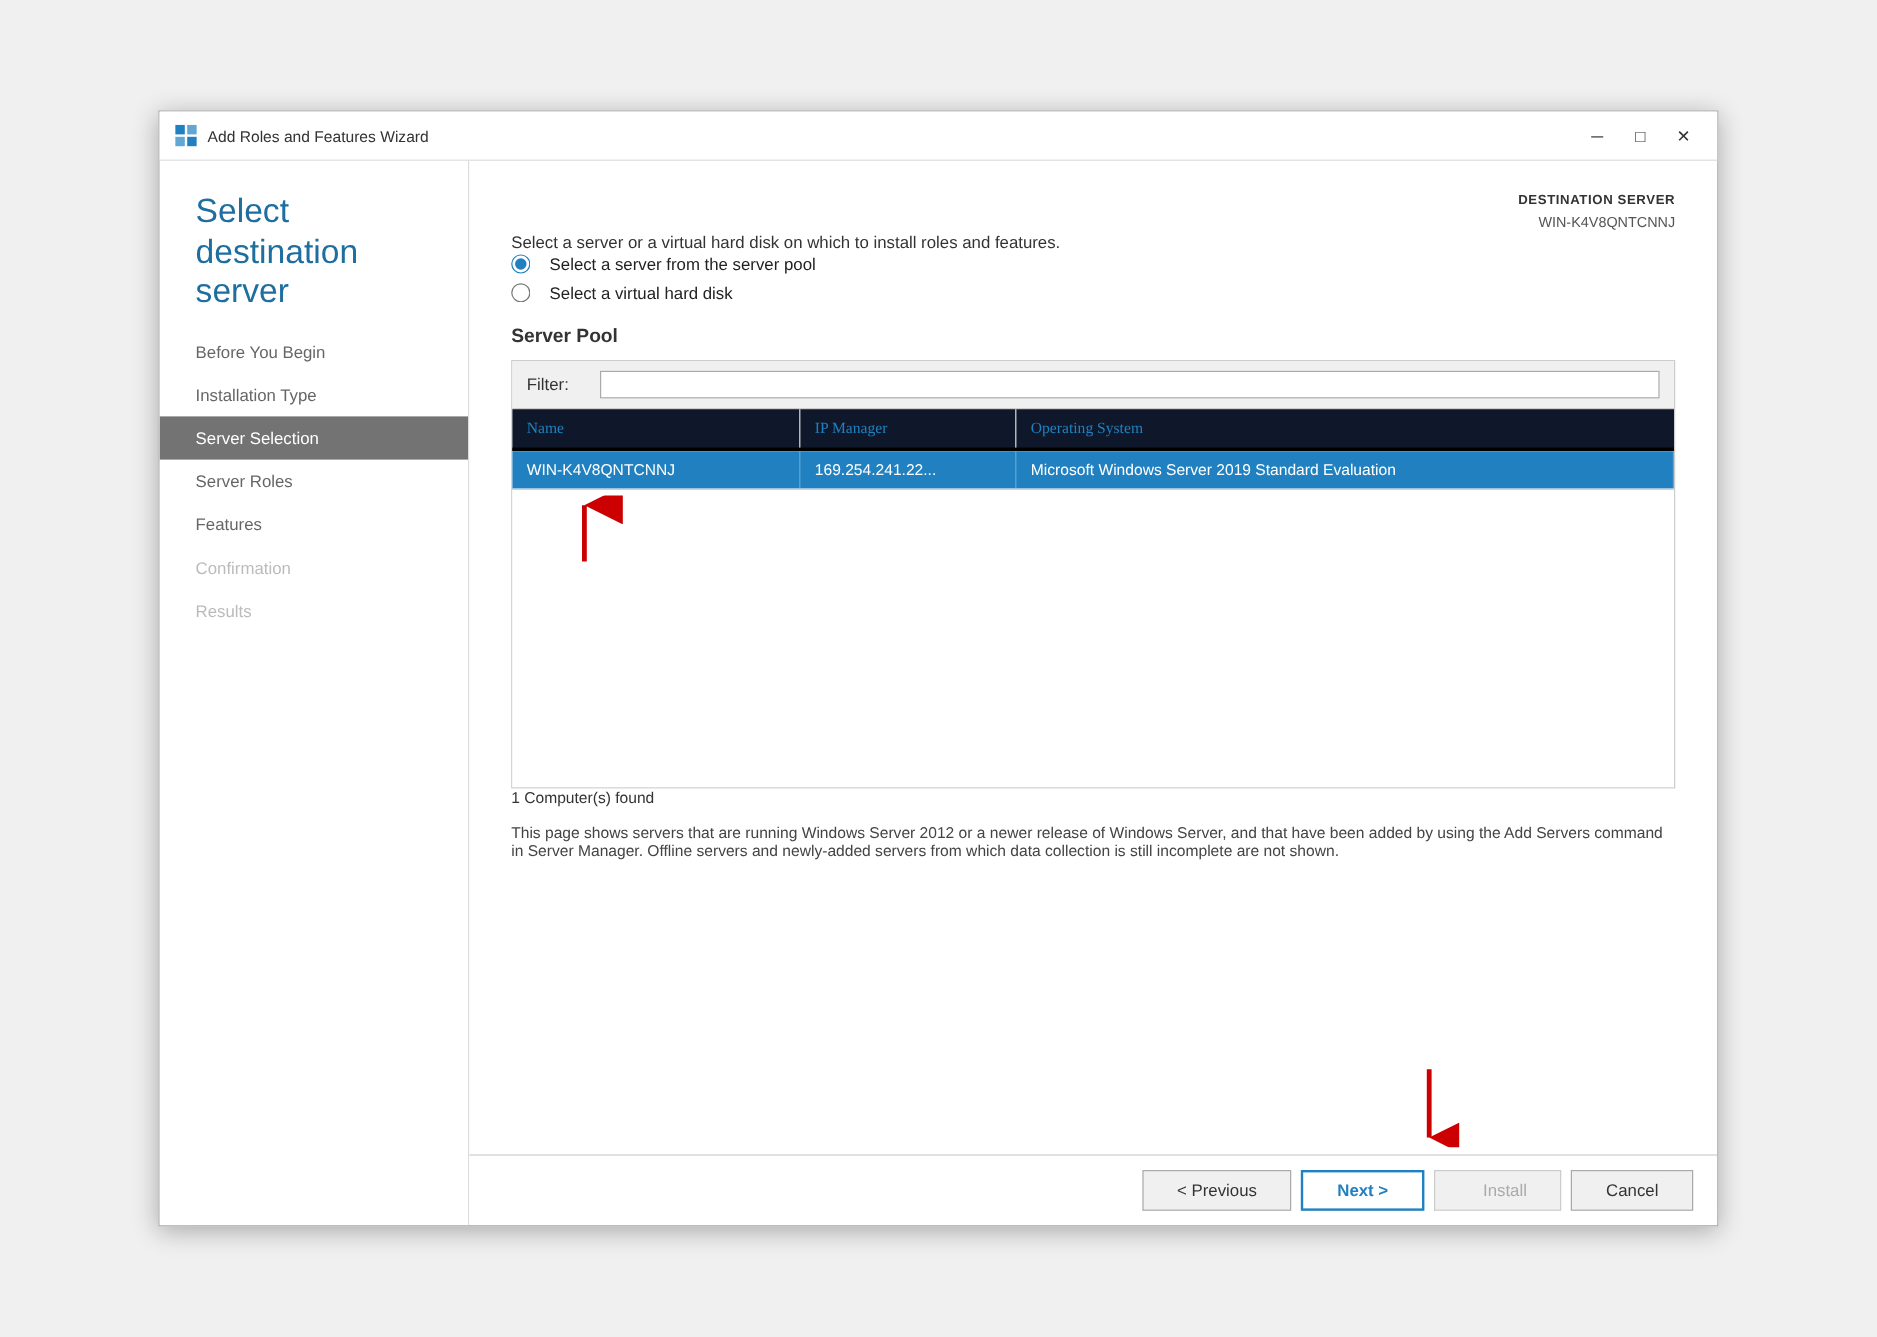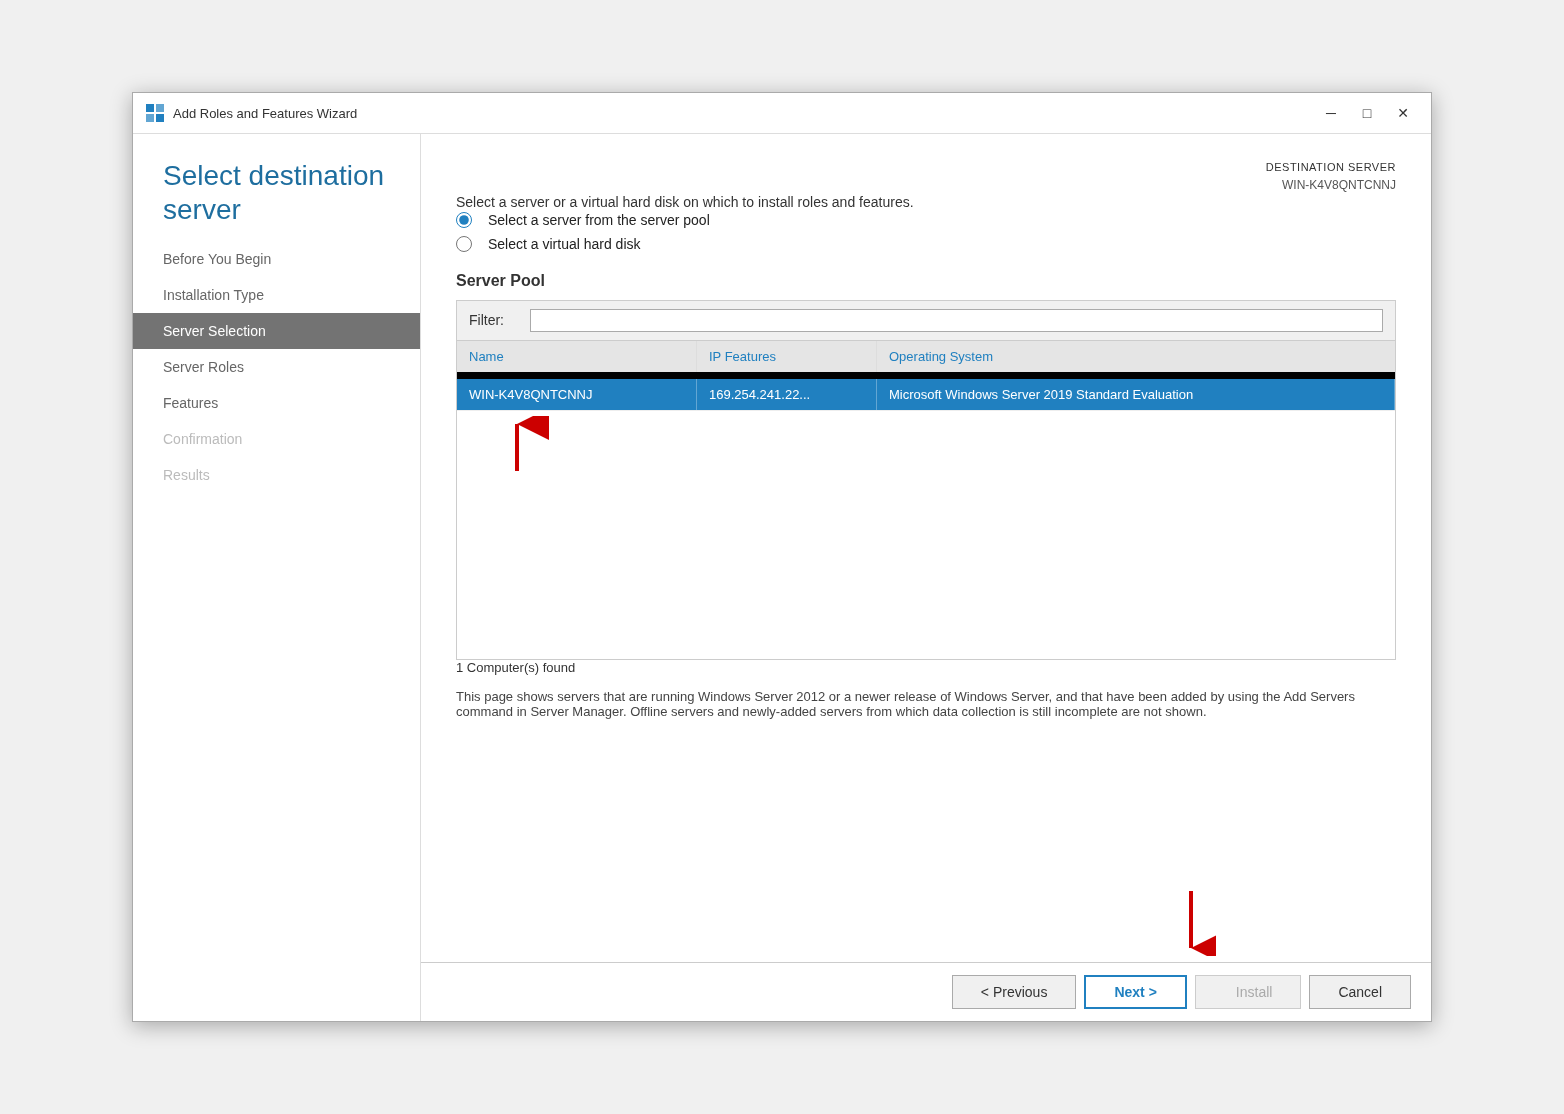--- a/index.html
+++ b/index.html
@@ -61,21 +61,21 @@
     }
 
     .content-area {
       display: flex;
       flex: 1;
       overflow: hidden;
     }
 
     
     .left-nav {
-      width: 288px;
+      width: 258px;
       background: #fff;
       border-right: 1px solid #ddd;
       padding-top: 0;
       flex-shrink: 0;
     }
     .nav-header {
       padding: 25px 30px 15px 30px;
     }
     .nav-header h1 {
       font-size: 28px;
@@ -111,21 +111,21 @@
       overflow-y: auto;
     }
 
     .dest-server {
       text-align: right;
       font-size: 12px;
       color: #555;
       line-height: 1.5;
     }
     .dest-server .label {
-      font-weight: 400;
+      font-weight: 700;
       letter-spacing: 0.5px;
       font-size: 11px;
       color: #333;
       text-transform: uppercase;
     }
 
     .description {
       font-size: 14px;
       color: #333;
       margin-bottom: 2px;
@@ -179,22 +179,23 @@
       border: 1px solid #aaa;
       padding: 3px 6px;
       font-size: 13px;
       background: #fff;
       outline: none;
     }
 
     .table-header {
       display: grid;
       grid-template-columns: 240px 180px 1fr;
-      border-bottom: 7px solid #000000;
-      background: #e5e5e5;
+      border-bottom: 3px solid #000000;
+      background: #0f172a;
+      font-family: Liberation Serif, serif;
     }
     .table-header-cell {
       padding: 8px 12px;
       font-size: 13px;
       color: #2080c0;
       font-weight: normal;
       border-right: 1px solid #ddd;
     }
     .table-header-cell:last-child { border-right: none; }
 
@@ -342,21 +343,21 @@
         <div class="section-title">Server Pool</div>
         <div class="server-pool">
 
           <div class="filter-row">
             <span class="filter-label">Filter:</span>
             <input class="filter-input" type="text" style="">
           </div>
 
           <div class="table-header">
             <div class="table-header-cell">Name</div>
-            <div class="table-header-cell">IP Features</div>
+            <div class="table-header-cell">IP Manager</div>
             <div class="table-header-cell">Operating System</div>
           </div>
 
           <div class="table-body">
             <div class="table-row selected">
               <div class="table-cell">WIN-K4V8QNTCNNJ</div>
               <div class="table-cell">169.254.241.22...</div>
               <div class="table-cell">Microsoft Windows Server 2019 Standard Evaluation</div>
             </div>
 

